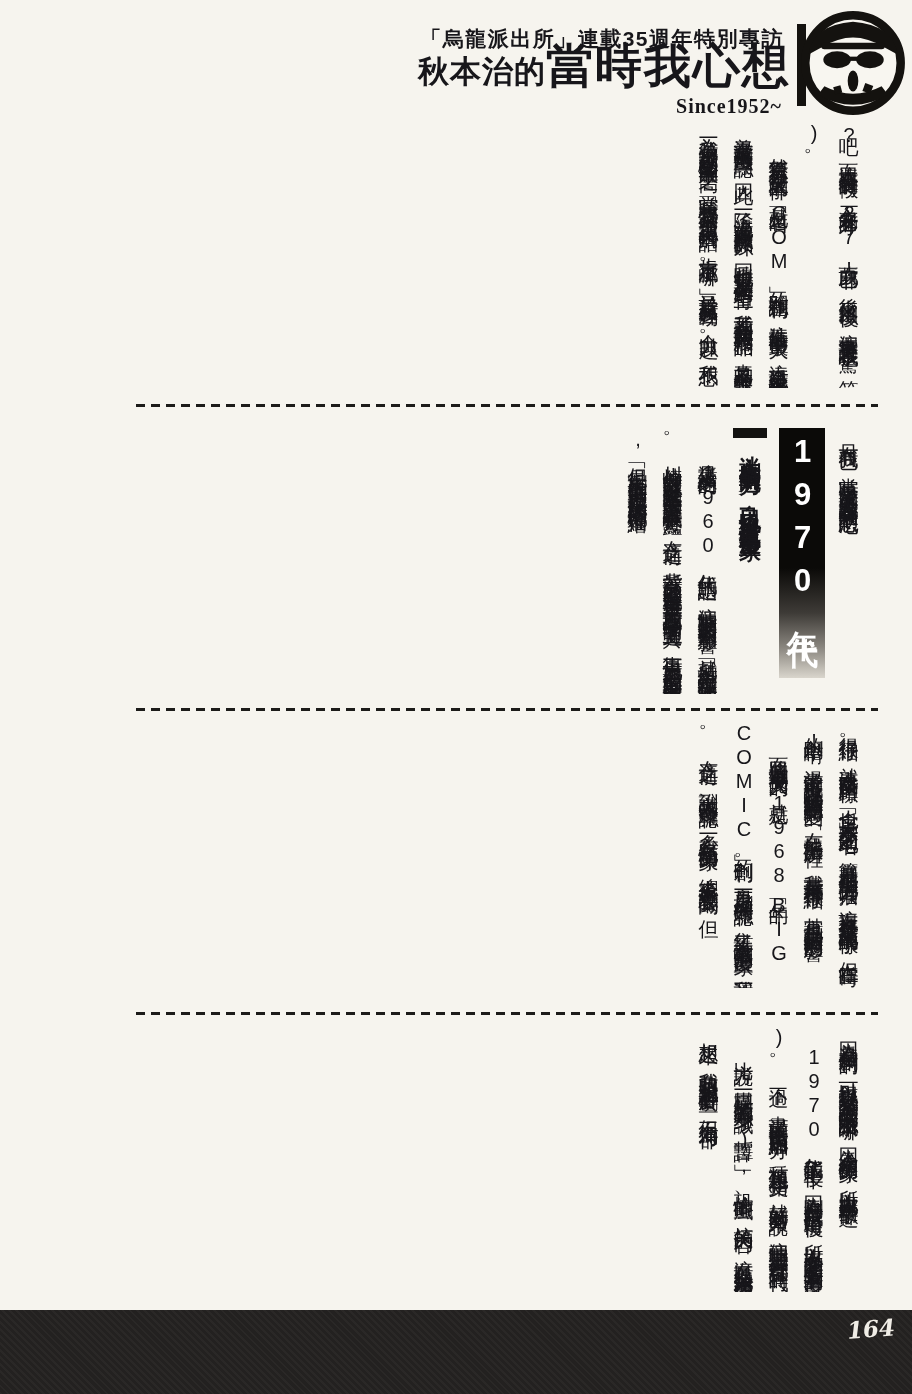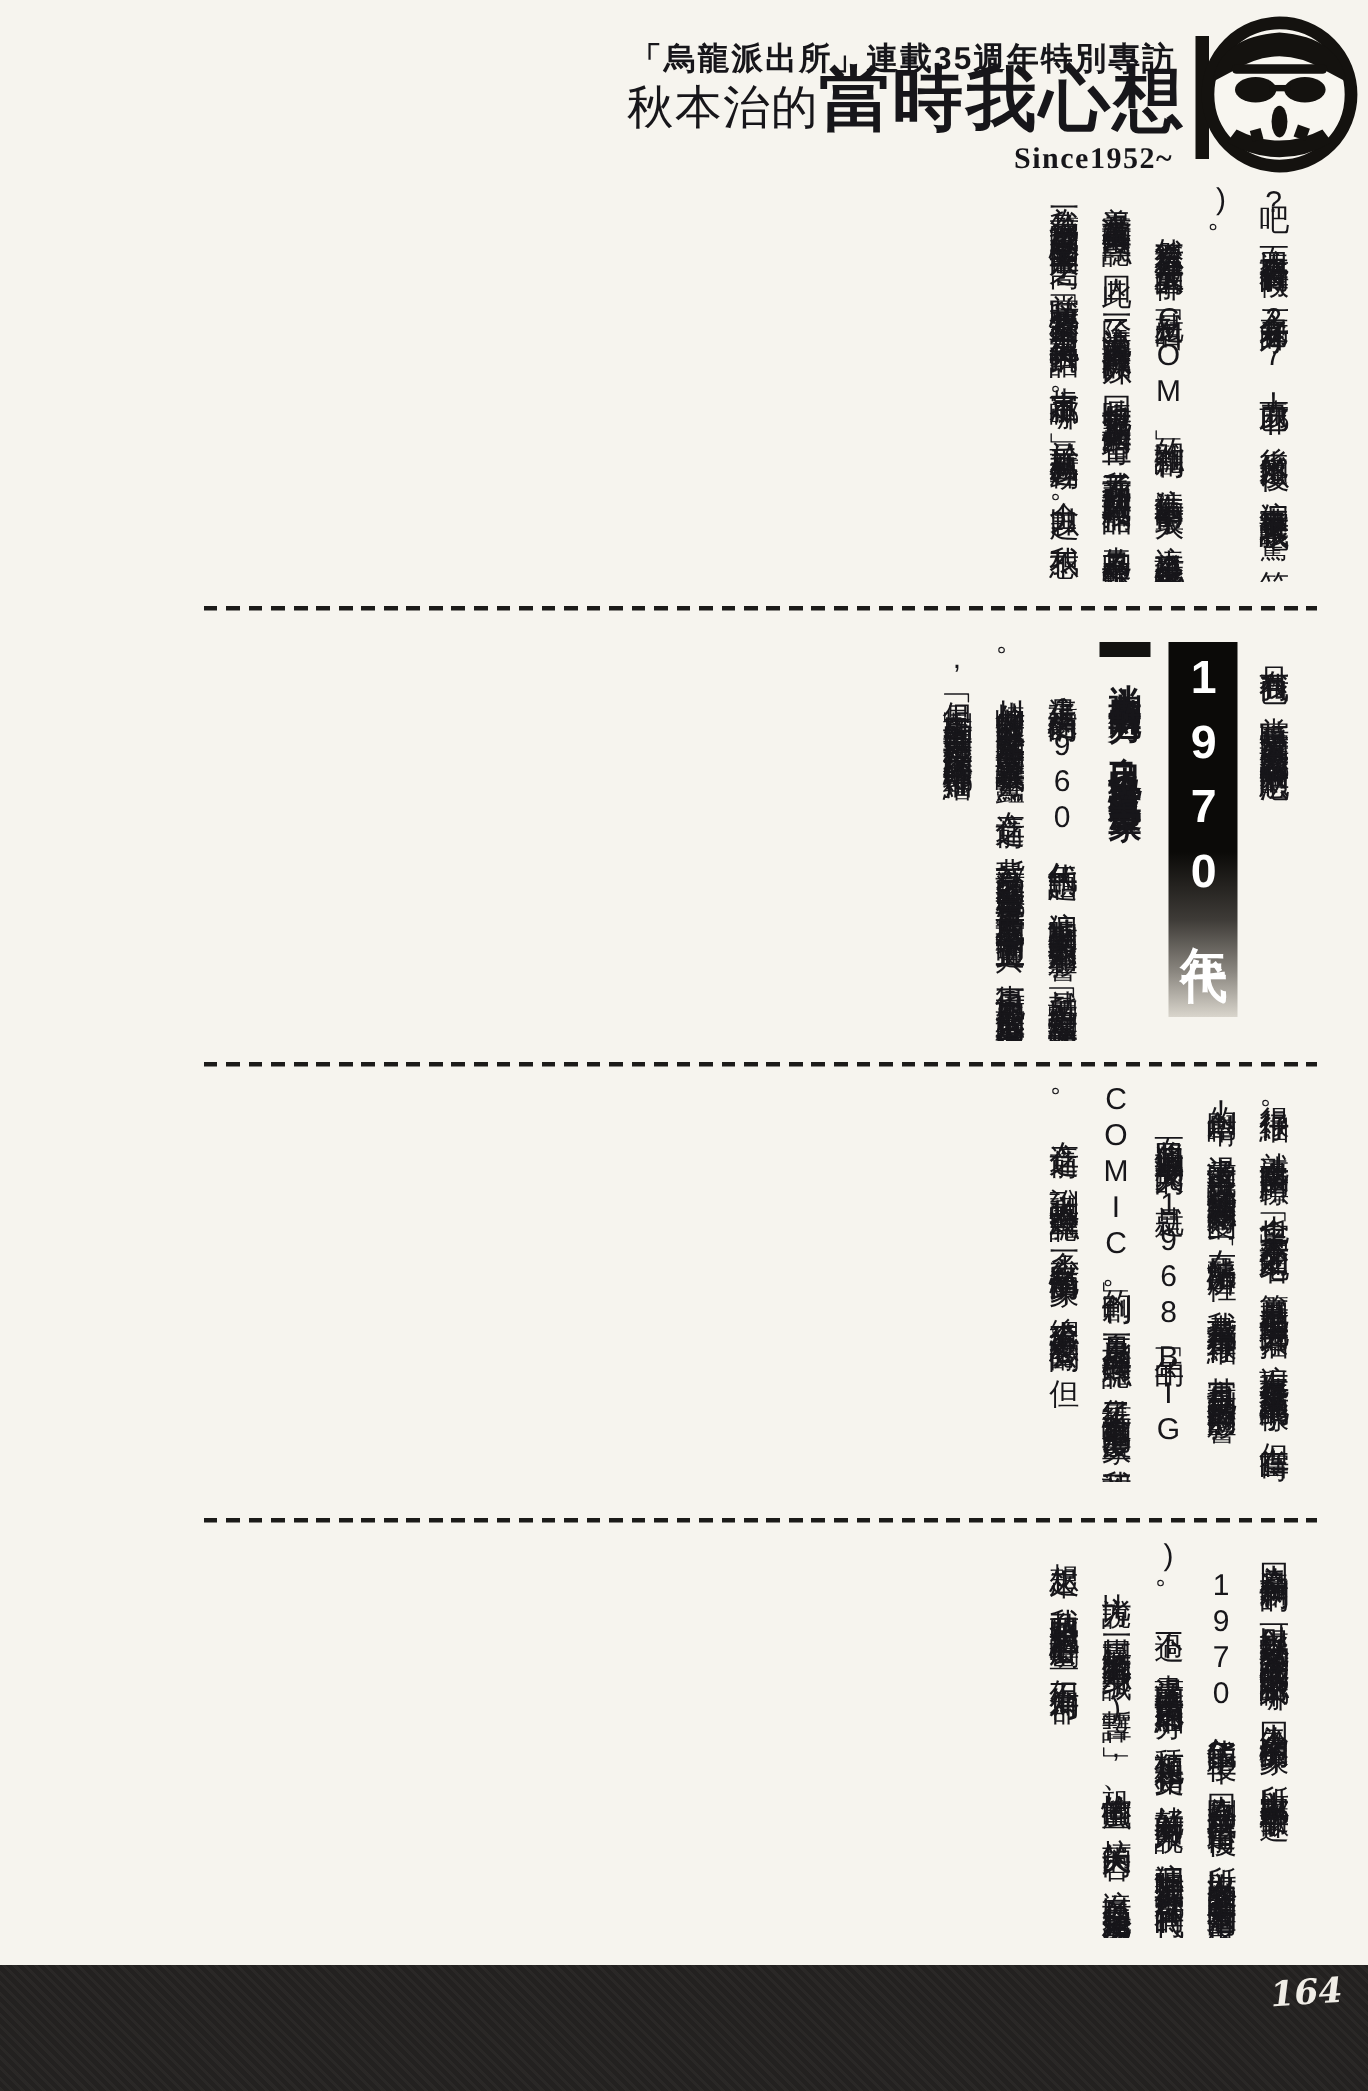--- a/index.html
+++ b/index.html
@@ -9,21 +9,21 @@
     font-family:"Liberation Sans","DejaVu Sans",sans-serif;
   }
   
   .hdr-sub{
     position:absolute;top:25px;right:128px;
     font-size:21px;font-weight:bold;letter-spacing:1.5px;white-space:nowrap;
   }
   .hdr-title{
     position:absolute;top:42px;right:121px;white-space:nowrap;line-height:1;
   }
-  .title-prefix{font-size:31px;font-weight:normal;letter-spacing:1px;text-align:center;}
+  .title-prefix{font-size:31px;font-weight:bold;letter-spacing:1px;text-align:center;}
   .title-main{font-size:47px;font-weight:bold;letter-spacing:2px;}
   .hdr-since{
     position:absolute;top:95px;right:130px;
     font-family:"Liberation Serif","DejaVu Serif",serif;
     font-size:20px;font-weight:bold;letter-spacing:1px;margin-left:45px;
   }
   .hdr-bar{position:absolute;top:24px;right:106px;width:9px;height:82px;background:#14120f;}
   .hdr-icon{position:absolute;top:10px;right:6px;width:106px;height:106px;}
   
   .band{

